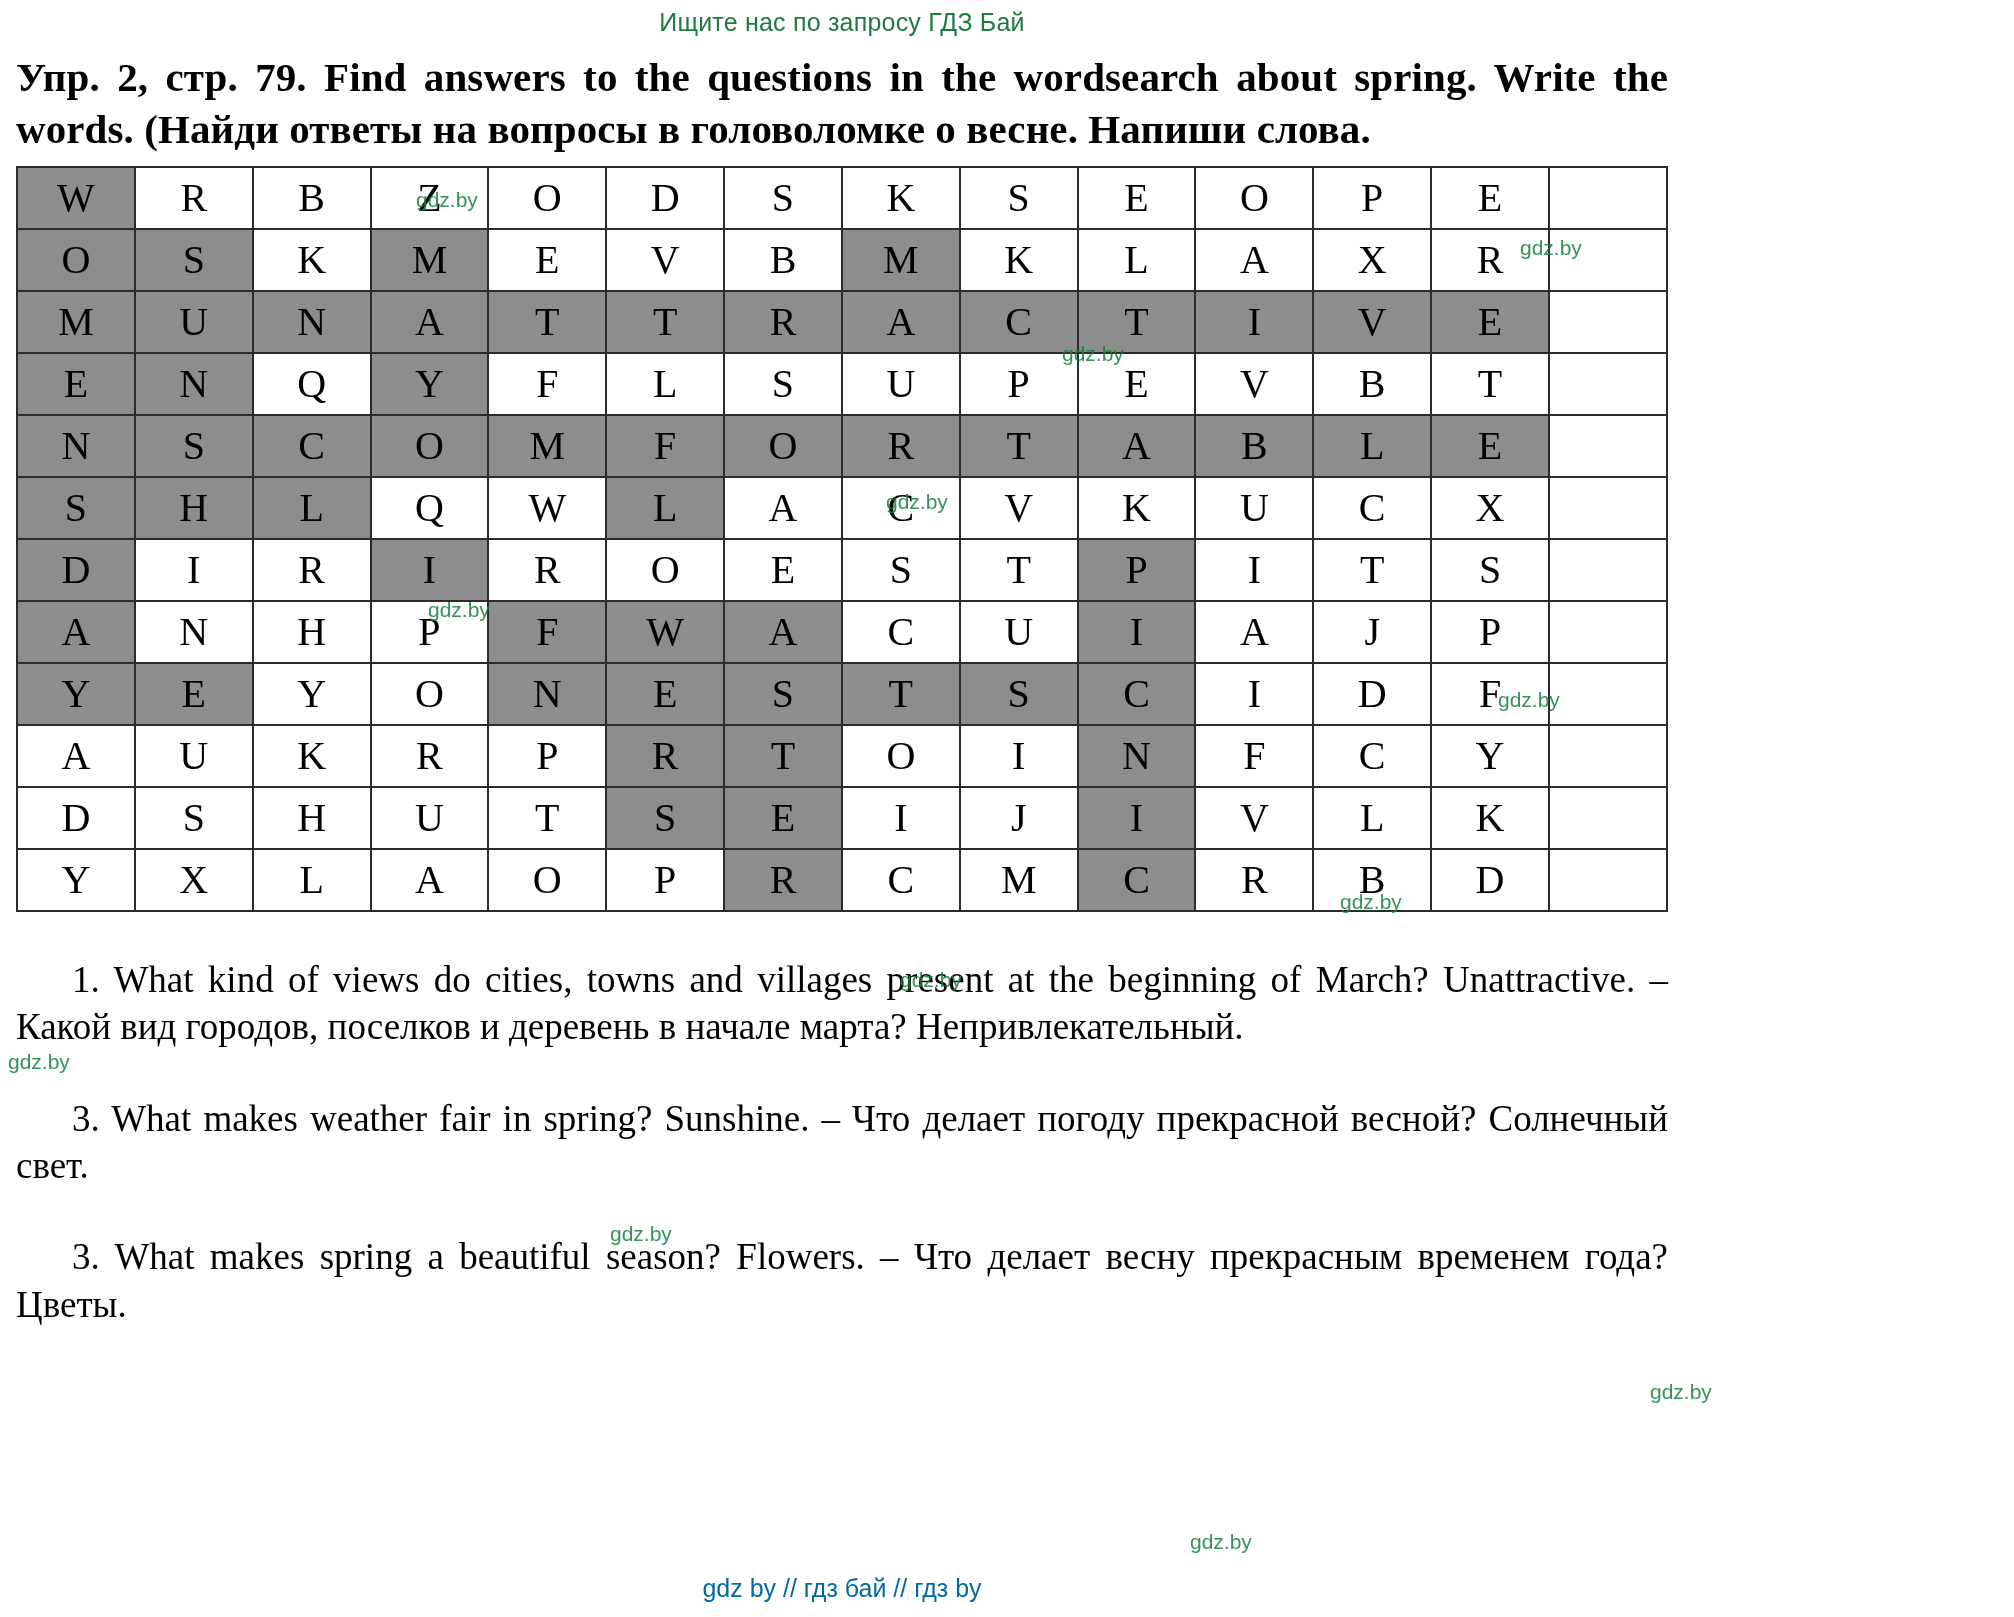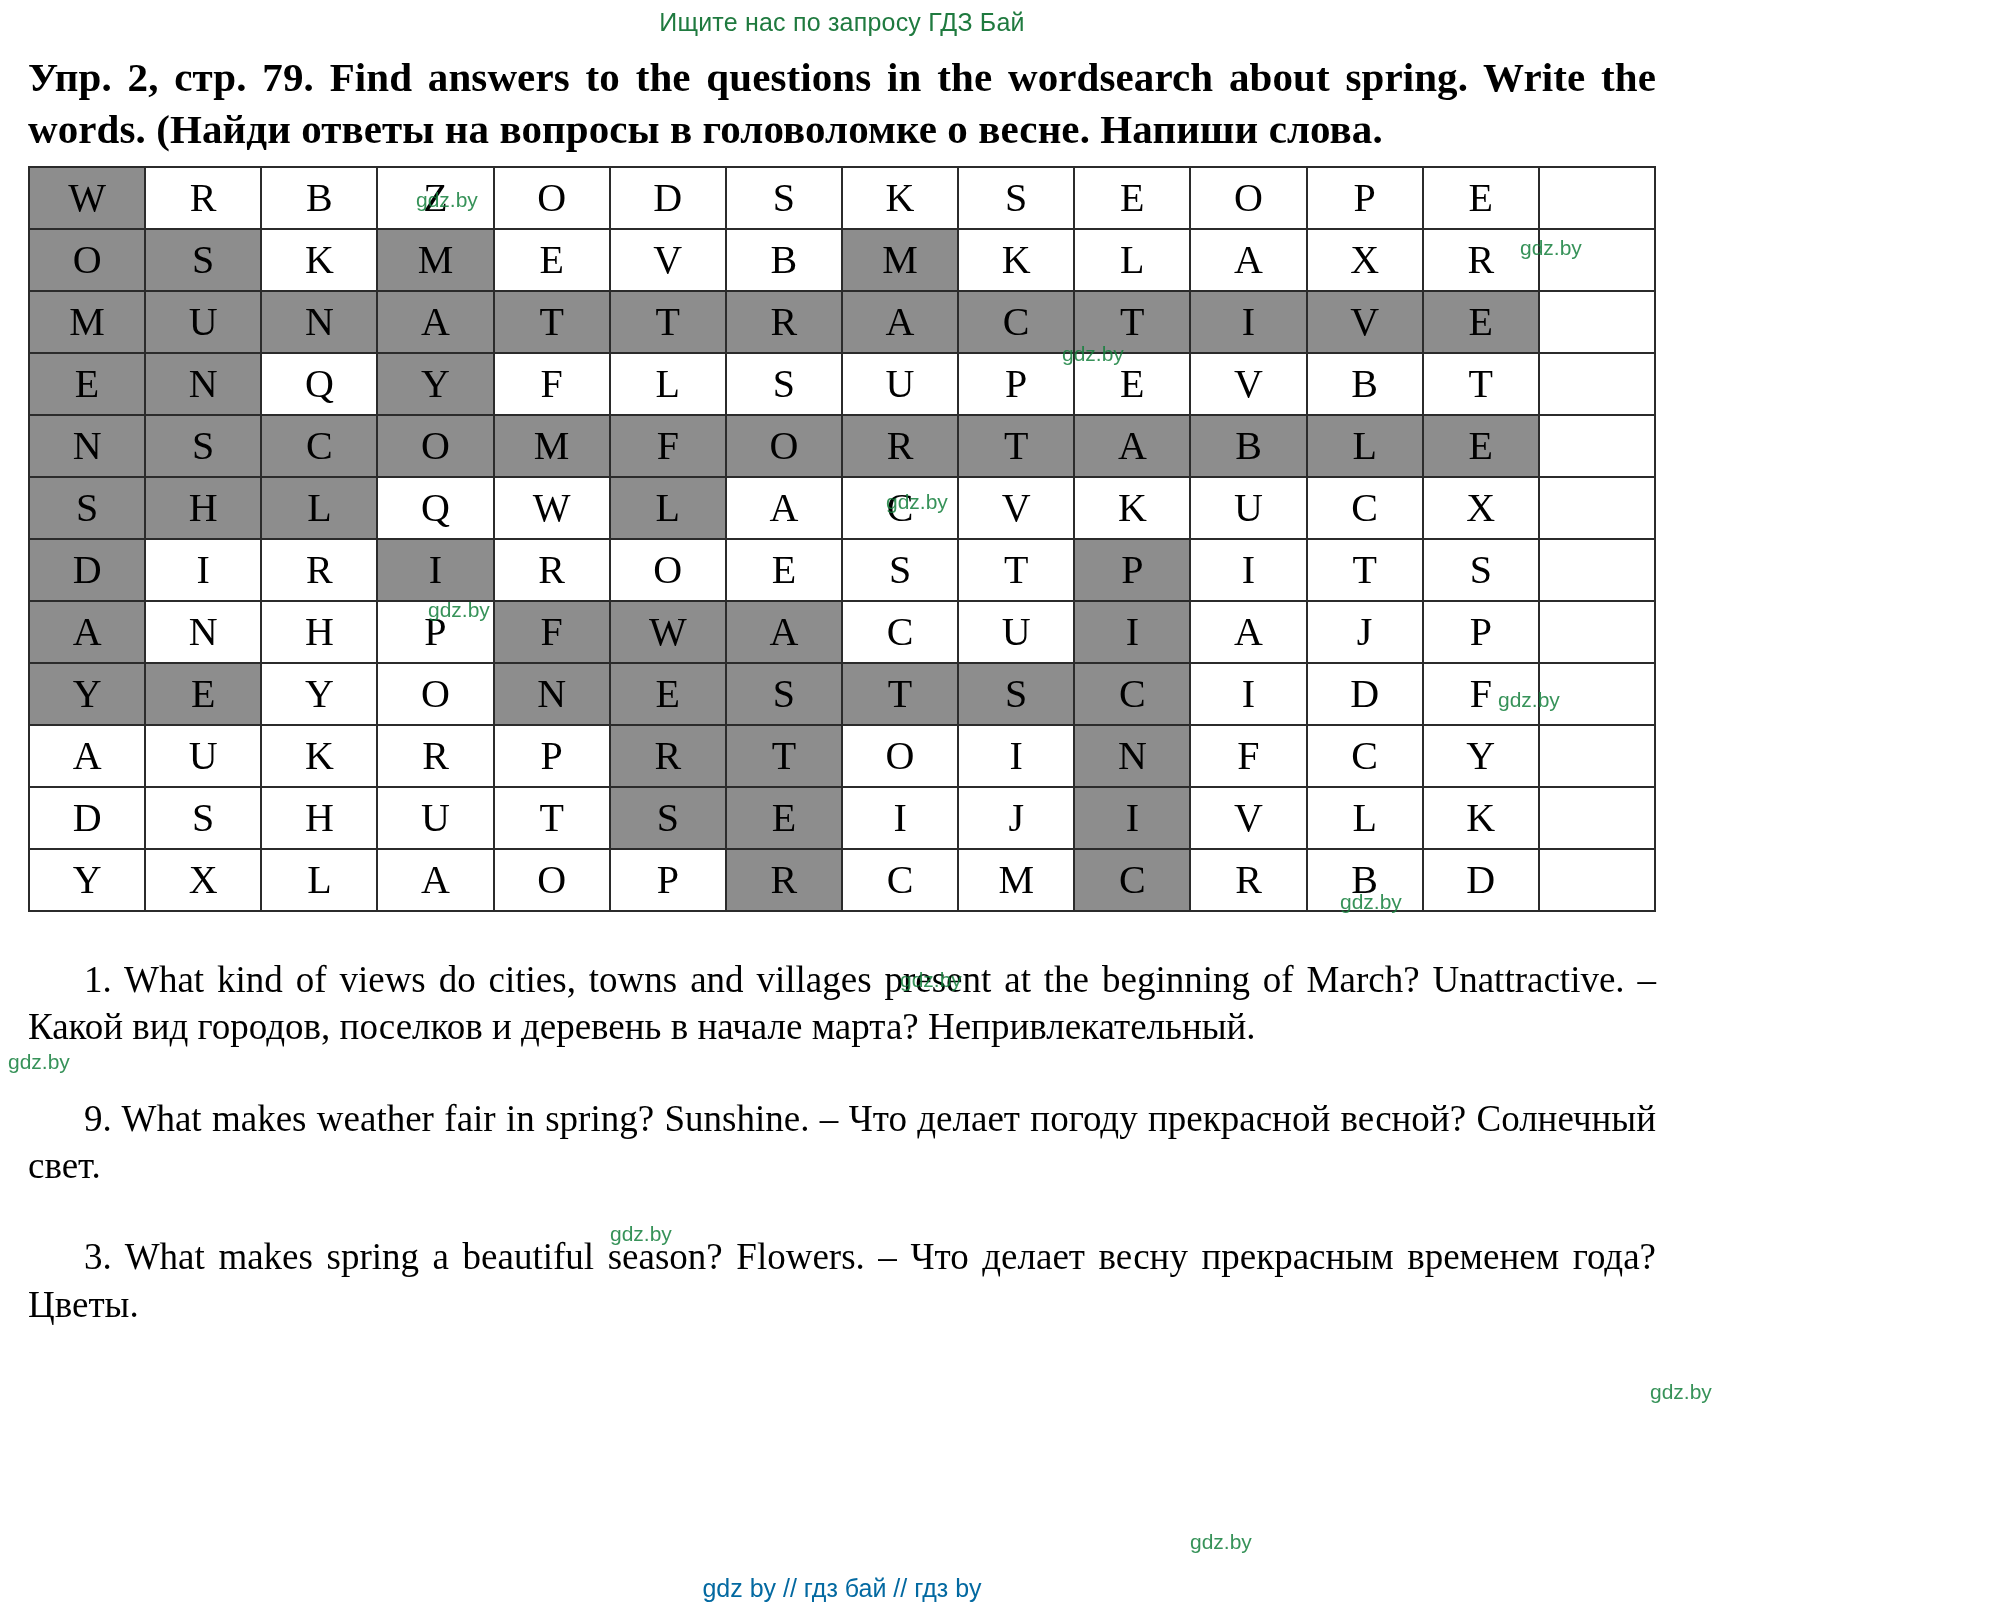--- a/index.html
+++ b/index.html
@@ -13,21 +13,21 @@
     font-family: "Liberation Serif", serif;
     color: #000000;
     position: relative;
     overflow: hidden;
   }
   .page {
     position: relative;
     width: 1684px;
     height: 1617px;
     box-sizing: border-box;
-    padding: 0 28px;
+    padding: 0 16px;
   }
   .topbar {
     text-align: center;
     font-family: "Liberation Sans", sans-serif;
     font-size: 25px;
     color: #1f7a3f;
     padding-top: 8px;
     letter-spacing: 0.2px;
   }
   .task-title {
@@ -288,21 +288,21 @@
           <td>R</td>
           <td>B</td>
           <td>D</td>
           <td></td>
         </tr>
       </tbody>
   </table>
 
   <div class="questions">
     <div class="q">1. What kind of views do cities, towns and villages present at the beginning of March? Unattractive. – Какой вид городов, поселков и деревень в начале марта? Непривлекательный.</div>
-    <div class="q">9. What makes weather fair in spring? Sunshine. – Что делает погоду прекрасной весной? Солнечный свет.</div>
+    <div class="q">3. What makes weather fair in spring? Sunshine. – Что делает погоду прекрасной весной? Солнечный свет.</div>
     <div class="q">3. What makes spring a beautiful season? Flowers. – Что делает весну прекрасным временем года? Цветы.</div>
   </div>
 
   <div class="footer">gdz by  //  гдз бай  //  гдз by</div>
 
 <div class="wm" style="left: 416px; top: 188px;">gdz.by</div>
     <div class="wm" style="left: 1520px; top: 236px;">gdz.by</div>
     <div class="wm" style="left: 1062px; top: 342px;">gdz.by</div>
     <div class="wm" style="left: 886px; top: 490px;">gdz.by</div>
     <div class="wm" style="left: 428px; top: 598px;">gdz.by</div>

